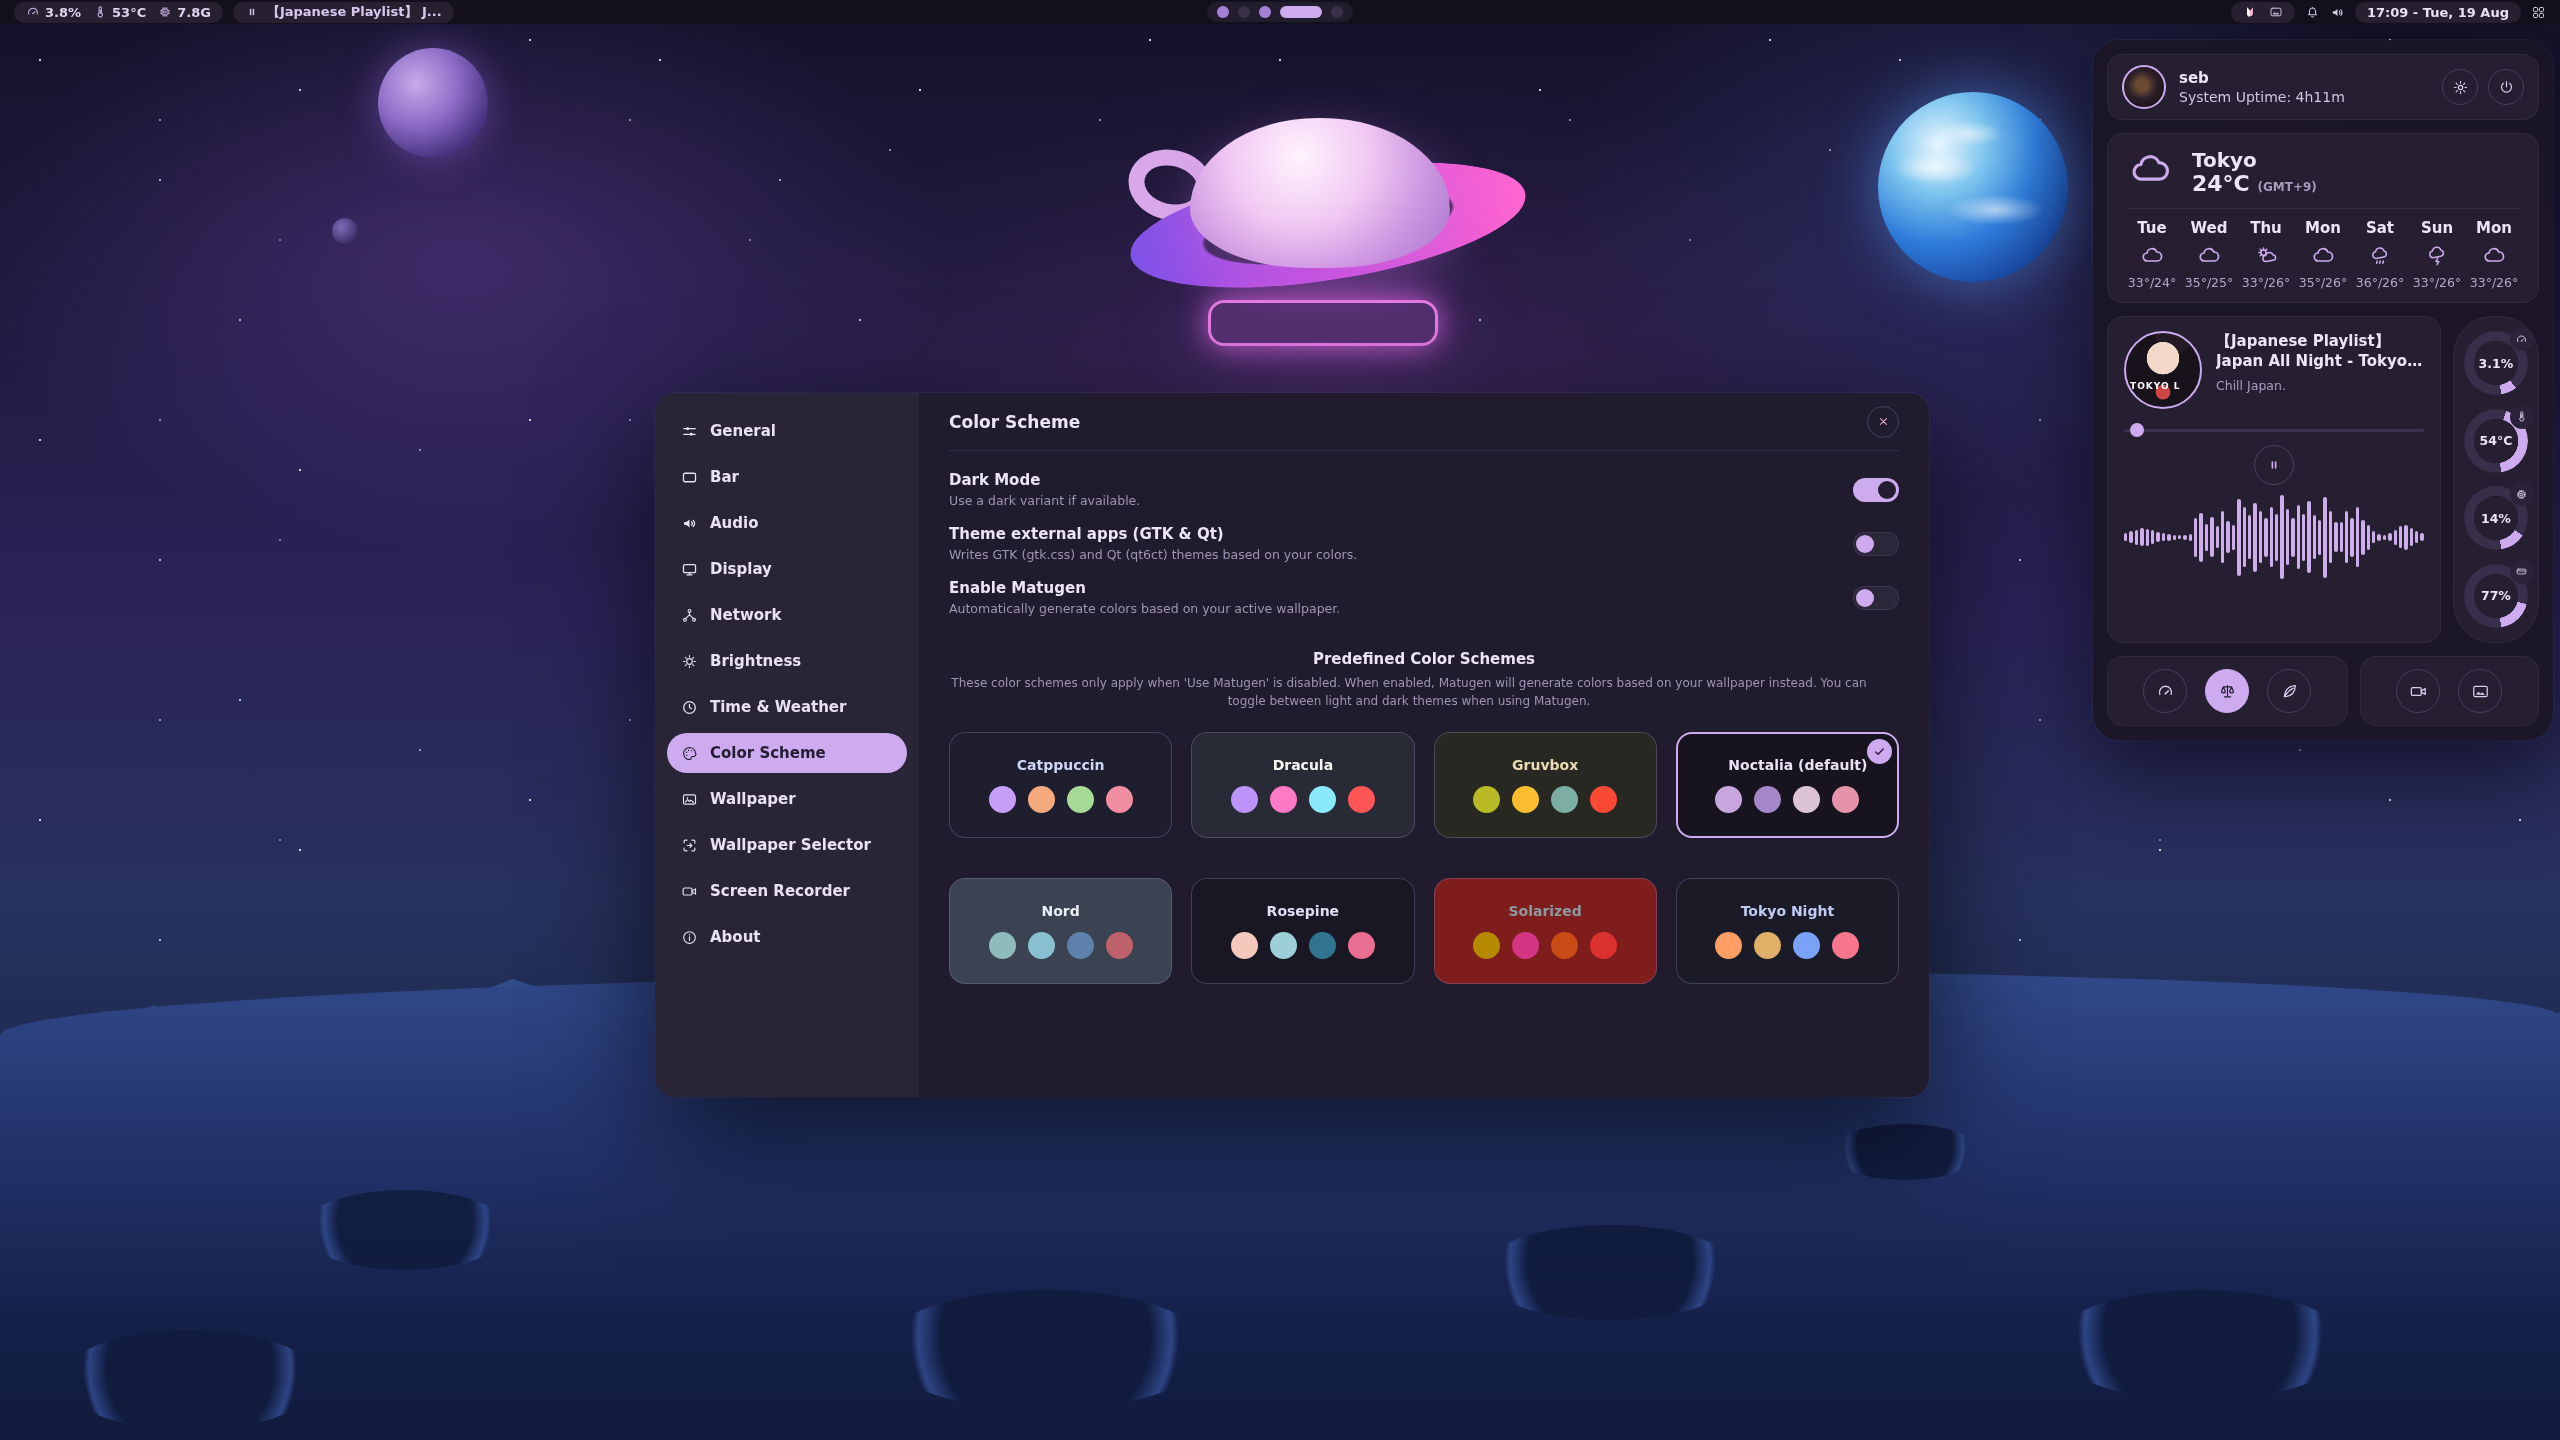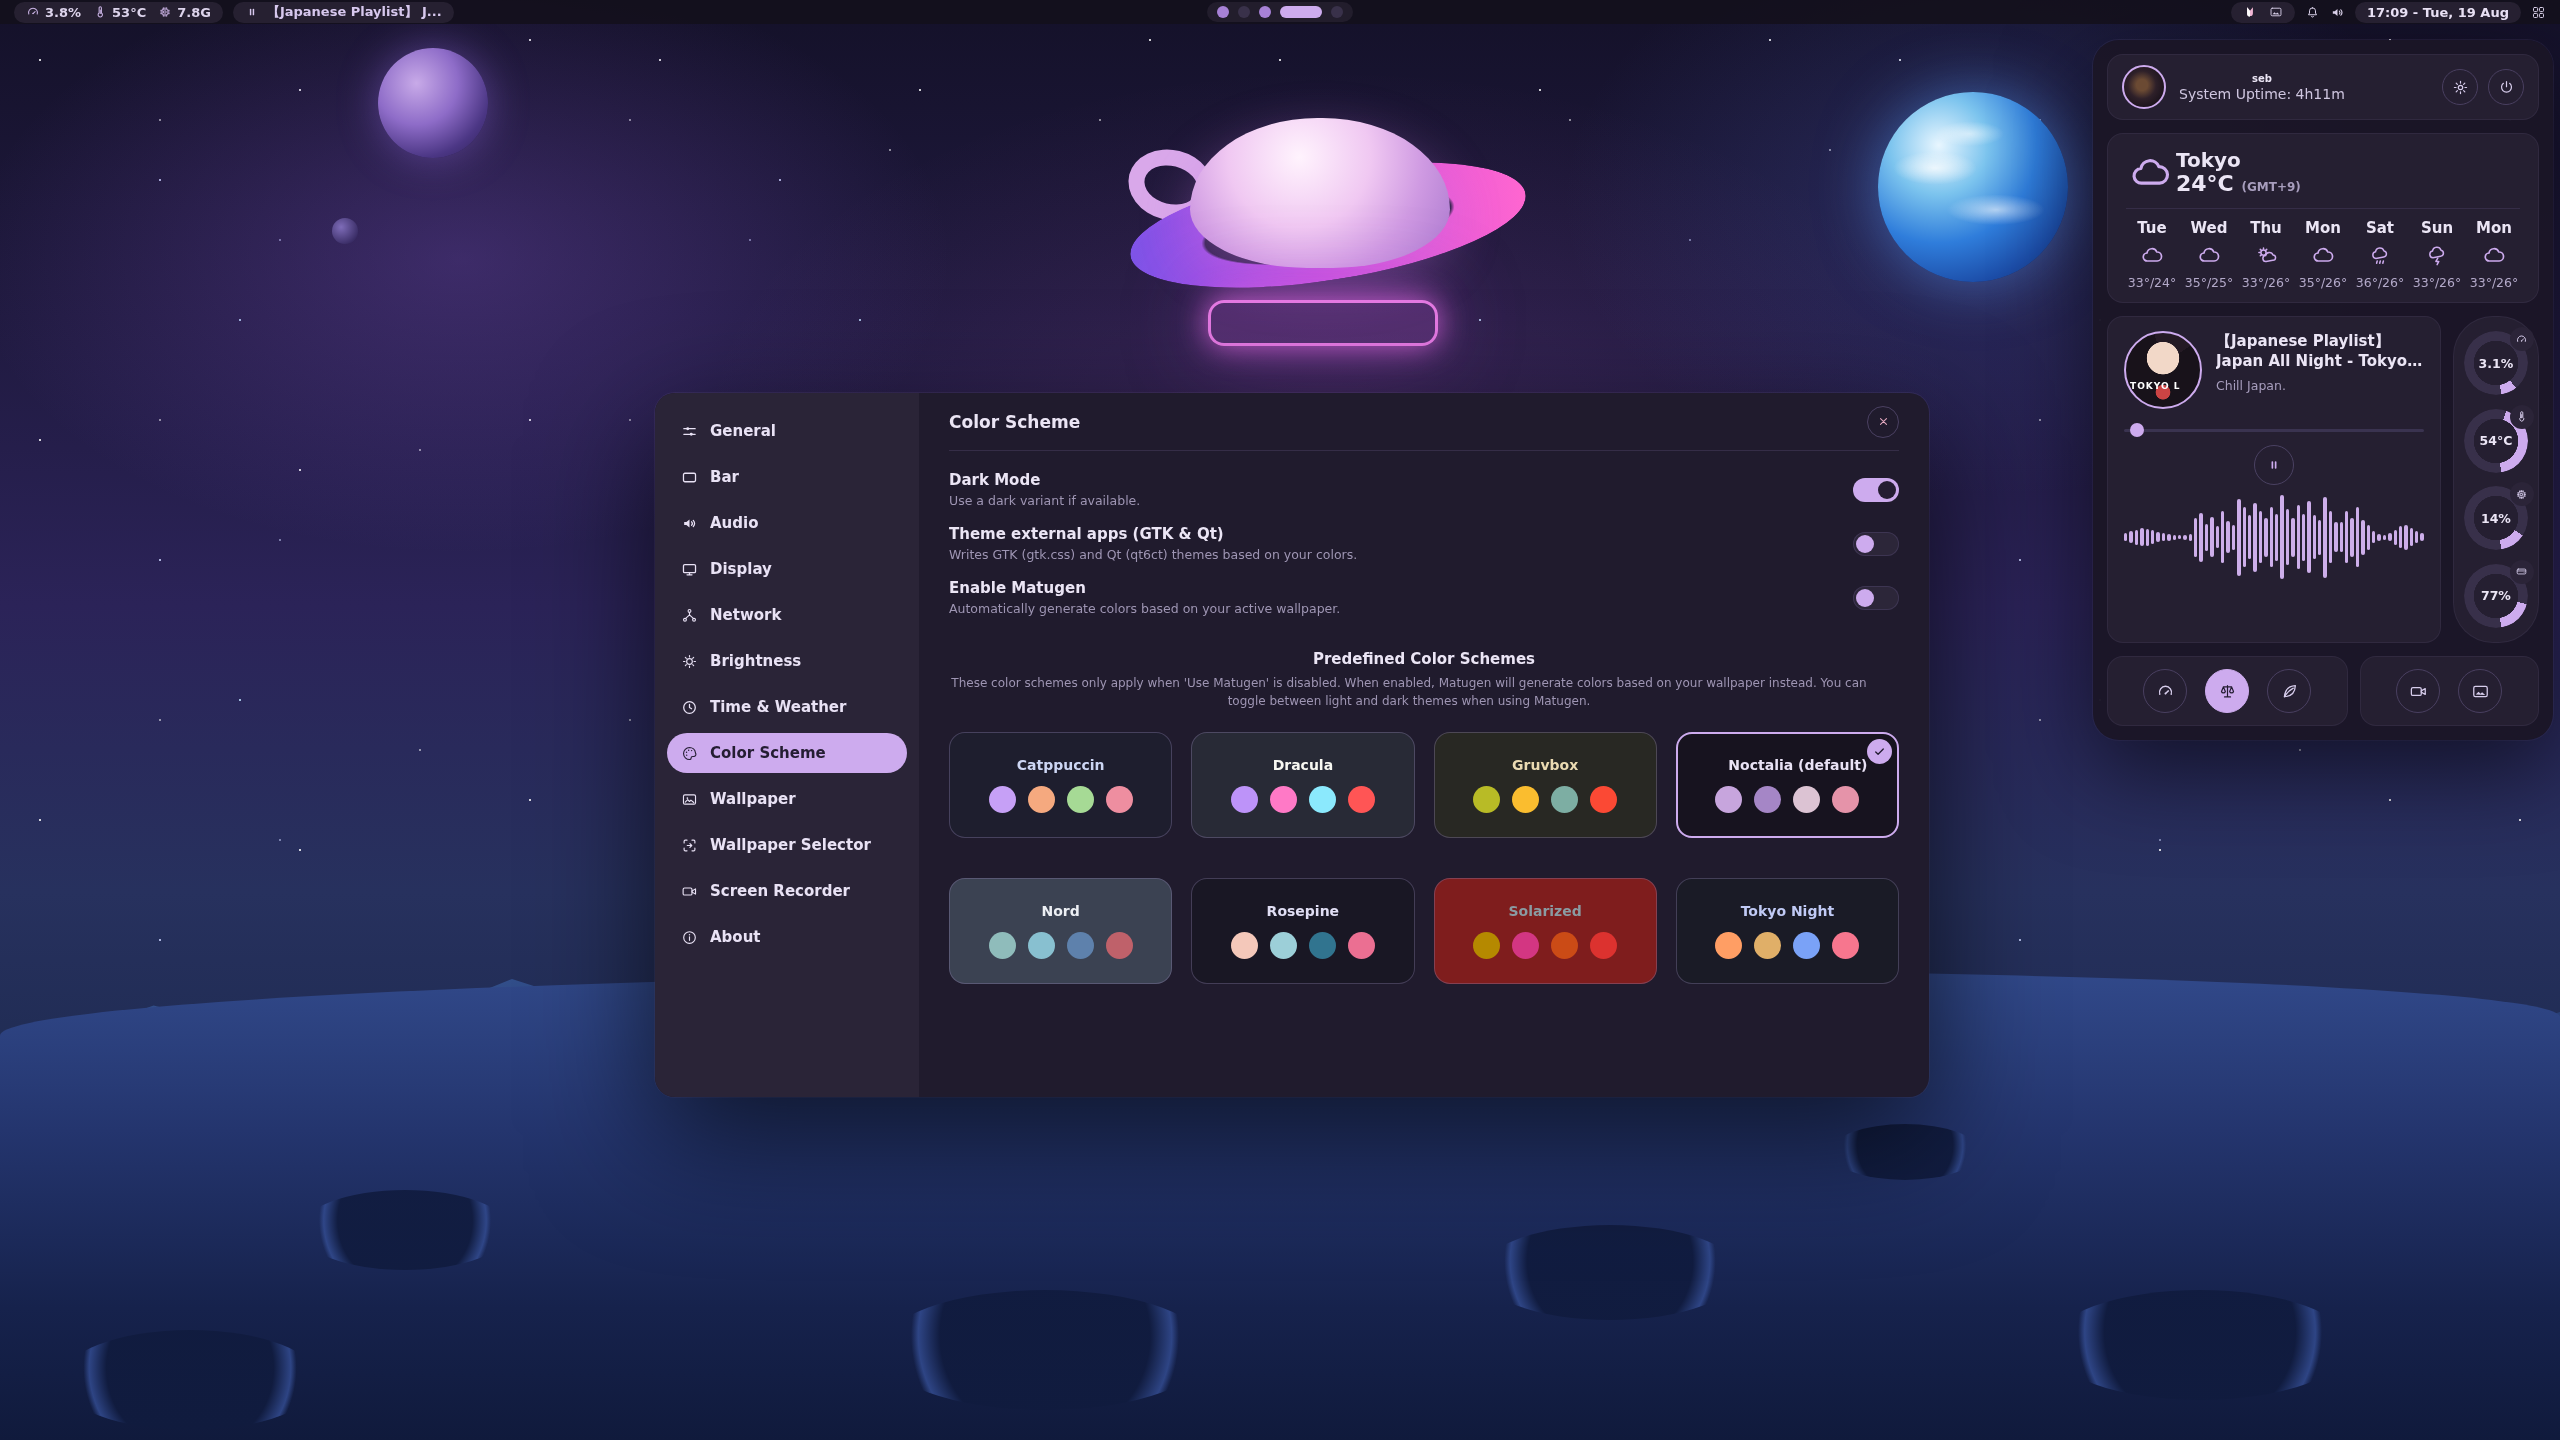--- a/index.html
+++ b/index.html
@@ -112,27 +112,27 @@
   .badge svg { width:13px; height:13px; }
 
   
   .rpanel { position:absolute; right:7px; top:40px; width:460px; height:700px; border-radius:26px;
     background:rgba(27,22,38,.97); box-shadow:0 30px 90px rgba(0,0,0,.55), 0 0 0 1px rgba(130,115,170,.14);
     padding:14px; display:flex; flex-direction:column; gap:13px; z-index:45; }
   .card { background:#251f31; border:1px solid rgba(150,138,185,.10); border-radius:16px; }
   .user-card { display:flex; align-items:center; gap:13px; padding:10px 14px; }
   .avatar { width:44px; height:44px; border-radius:50%; border:2px solid #cdabee; flex:none;
     background:radial-gradient(circle at 45% 45%, #6b4a33 0 18%, #2e2029 45%, #171019 80%); }
-  .user-name { font-size:10px; font-weight:bold;text-align:center; }
+  .user-name { font-size:15px; font-weight:bold; }
   .user-uptime { font-size:14px; color:#cfc6e0; margin-top:2px; }
   .user-actions { margin-left:auto; display:flex; gap:10px; }
   .rbtn { width:36px; height:36px; border-radius:50%; border:1px solid #493f60; display:flex; align-items:center; justify-content:center; color:#d7cdec; cursor:pointer; }
   .rbtn svg { width:17px; height:17px; }
   .weather-card { padding:14px 18px 12px; }
-  .w-top { display:flex; align-items:flex-end; }
+  .w-top { display:flex; align-items:flex-start; gap:16px; }
   .w-cloud { color:#cdabee; } .w-cloud svg { width:50px; height:44px; }
   .w-city { font-size:20px; font-weight:bold; }
   .w-temp { font-size:22px; font-weight:bold; line-height:1.1; }
   .w-tz { font-size:12px; color:#a79dbd; font-weight:bold; }
   .w-div { border-top:1px solid #352d47; margin:12px 0 10px; }
   .w-days { display:flex; justify-content:space-between; }
   .w-day { display:flex; flex-direction:column; align-items:center; gap:7px; width:52px; }
   .w-day-name { font-size:15px; font-weight:bold; }
   .w-day-ic { color:#cdabee; } .w-day-ic svg { width:27px; height:24px; }
   .w-day-t { font-size:12.5px; color:#b3a9c9; }

